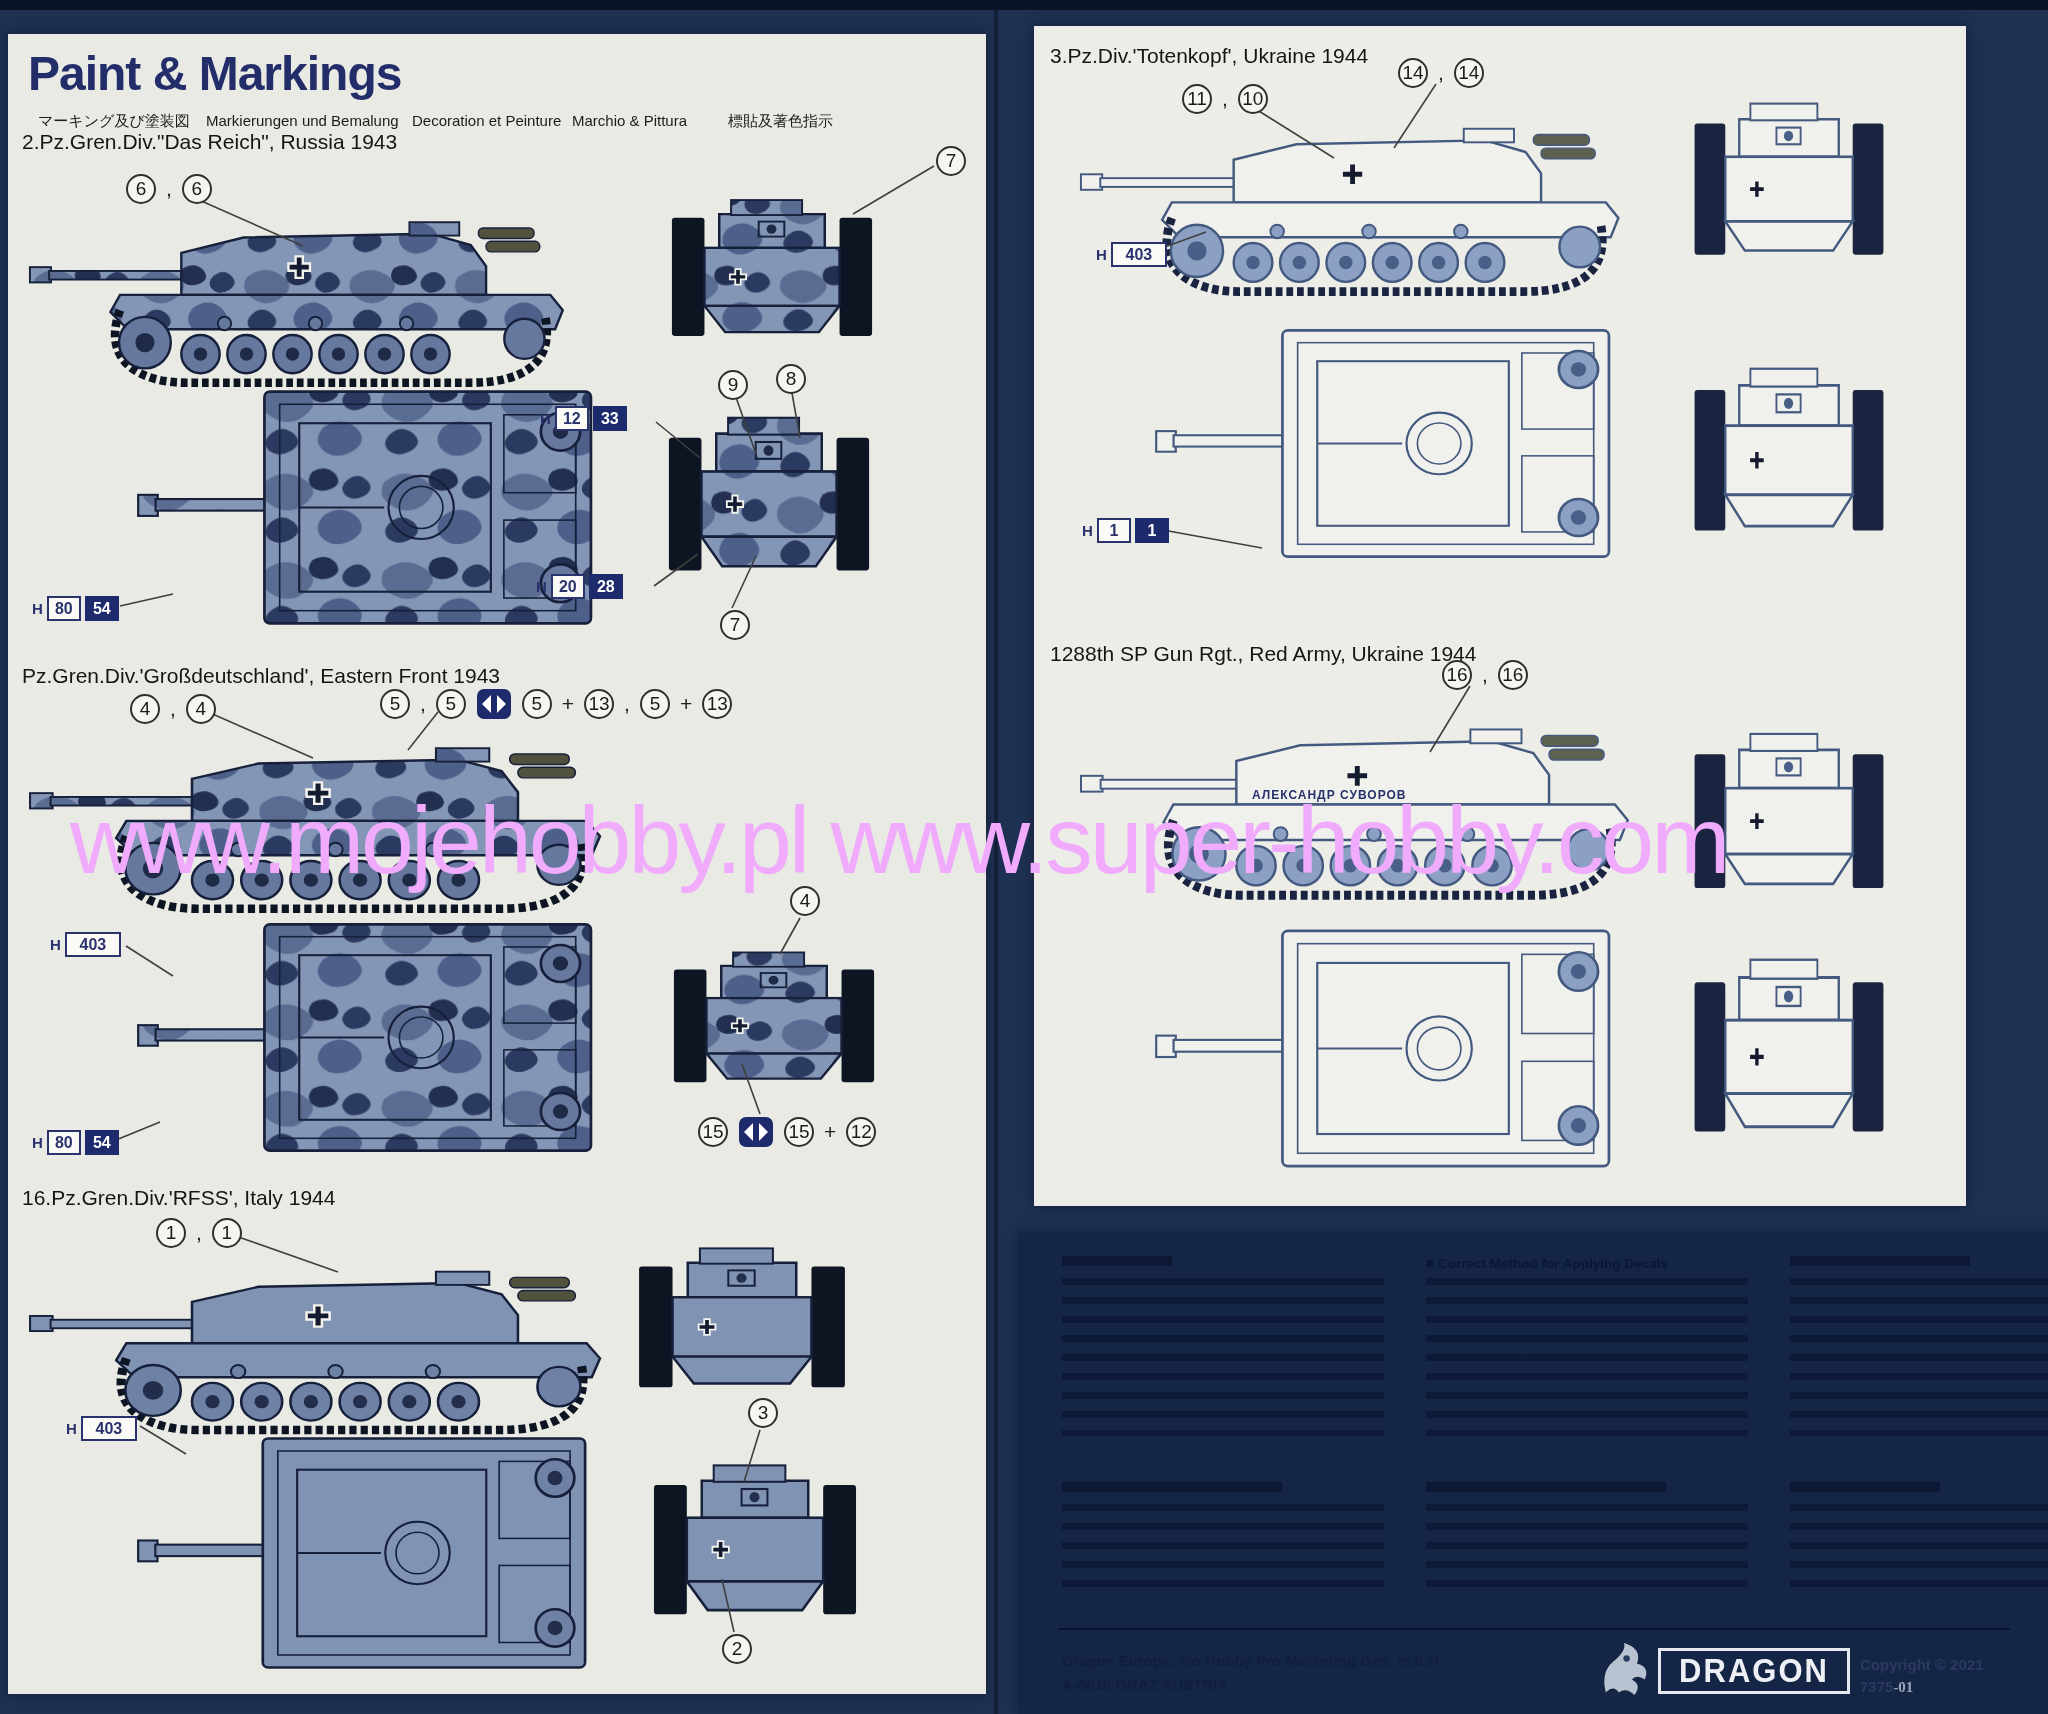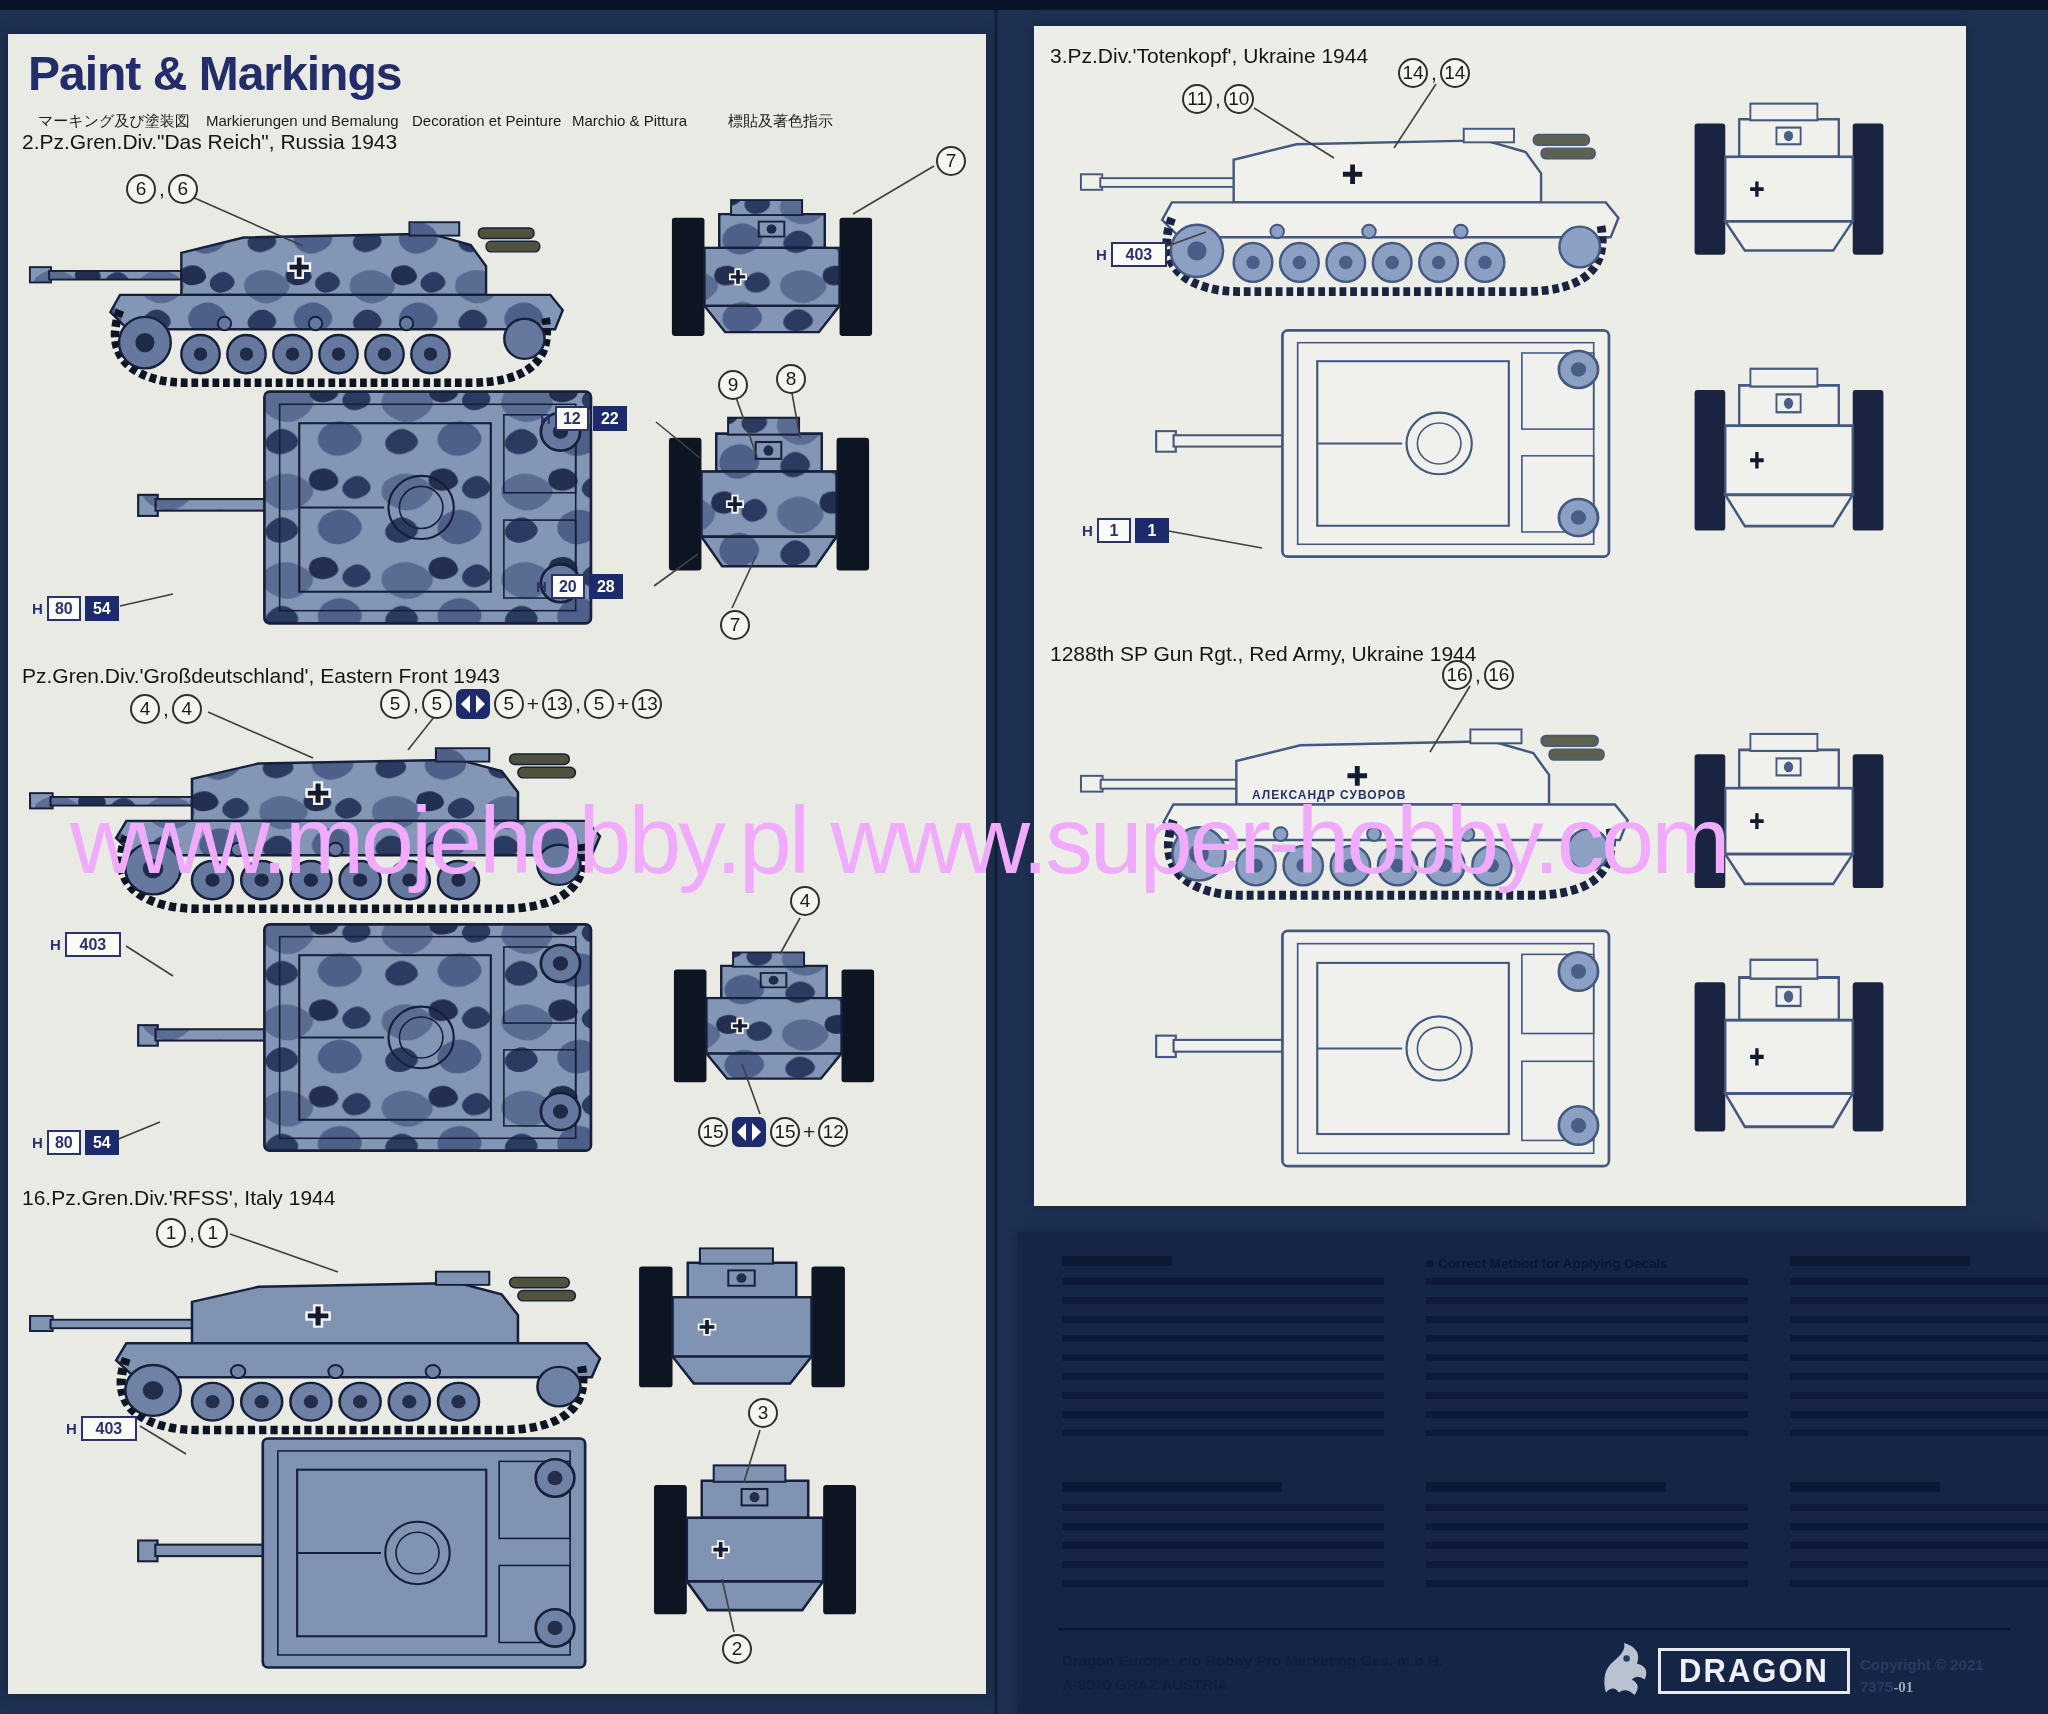--- a/index.html
+++ b/index.html
@@ -10,21 +10,21 @@
           background:linear-gradient(to right,rgba(0,0,0,.0),rgba(0,0,0,.45),rgba(0,0,0,.0));z-index:2;}
   .panel{position:absolute;box-shadow:0 0 14px rgba(0,0,0,.35);}
   .pleft{left:8px;top:34px;width:978px;height:1660px;background:#e9eae4;}
   .prtop{left:1034px;top:26px;width:932px;height:1180px;background:#ecede7;}
   .prbot{left:1018px;top:1232px;width:1030px;height:482px;background:#152546;overflow:hidden;}
   .title{position:absolute;left:20px;top:12px;font-size:48px;font-weight:bold;color:#232d6a;
          letter-spacing:-1px;z-index:5;}
   .subs{position:absolute;top:78px;left:8px;width:100%;height:24px;z-index:5;font-size:15px;color:#1c1c1c;}
   .subs span{position:absolute;white-space:nowrap;}
   .shead{position:absolute;font-size:21px;color:#151515;z-index:5;white-space:nowrap;}
-  .corow{position:absolute;display:flex;align-items:center;gap:3px;z-index:5;}
+  .corow{position:absolute;display:flex;align-items:center;gap:10px;z-index:5;}
   .co{display:inline-flex;width:30px;height:30px;border:2px solid #2f2f2f;border-radius:50%;
       background:#f6f6f1;color:#1a1a1a;font-size:19px;align-items:center;justify-content:center;
       box-sizing:border-box;flex:0 0 auto;}
   .sep{font-size:21px;color:#222;line-height:30px;}
   .chip{position:absolute;display:flex;align-items:center;gap:4px;z-index:5;
         color:#2a336e;font-weight:bold;font-size:15px;}
   .bx{border:2px solid #2a336e;background:#fafaf6;color:#2a336e;padding:0 6px;height:21px;
       line-height:21px;font-size:16px;text-align:center;min-width:18px;}
   .bxd{border:2px solid #1d2a6b;background:#1d2a6b;color:#ffffff;padding:0 6px;height:21px;
        line-height:21px;font-size:16px;text-align:center;min-width:18px;}
@@ -168,21 +168,21 @@
     </div>
     <div class="corow" style="left:710px;top:336px">
       <span class="co">9</span>
     </div>
     <div class="corow" style="left:768px;top:330px">
       <span class="co">8</span>
     </div>
     <div class="chip" style="left:532px;top:372px">
       <span>H</span>
       <span class="bx">12</span>
-      <span class="bxd">22</span>
+      <span class="bxd">33</span>
     </div>
     <svg class="tank v-camo" style="left:655px;top:368px;width:212px;height:200px" viewBox="0 0 215 190" preserveAspectRatio="none">
         <use href="#tfront"></use>
       </svg>
     <div class="chip" style="left:528px;top:540px">
       <span>H</span>
       <span class="bx">20</span>
       <span class="bxd">28</span>
     </div>
     <div class="corow" style="left:712px;top:576px">

